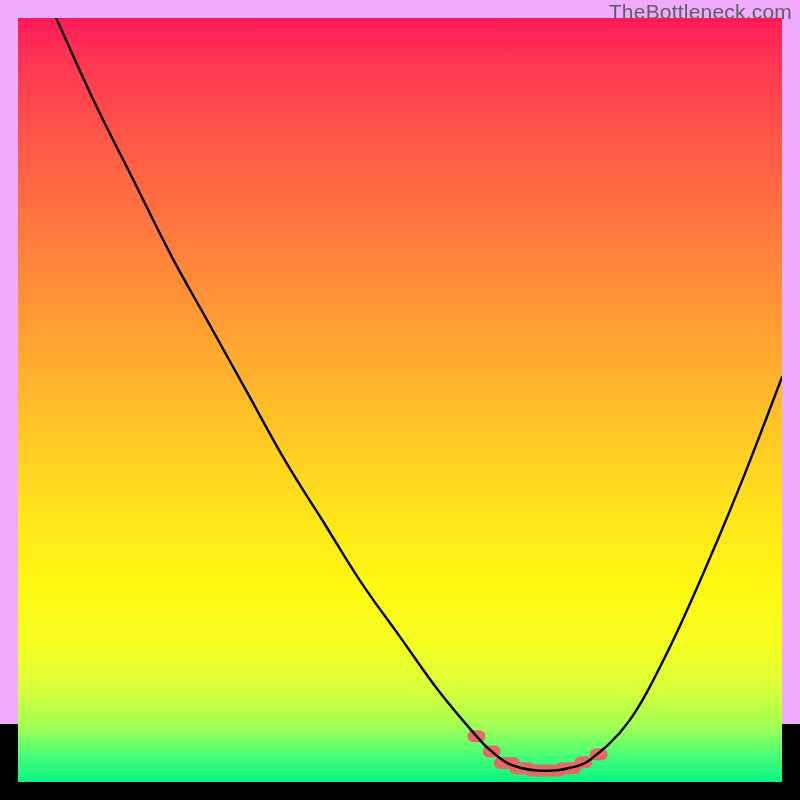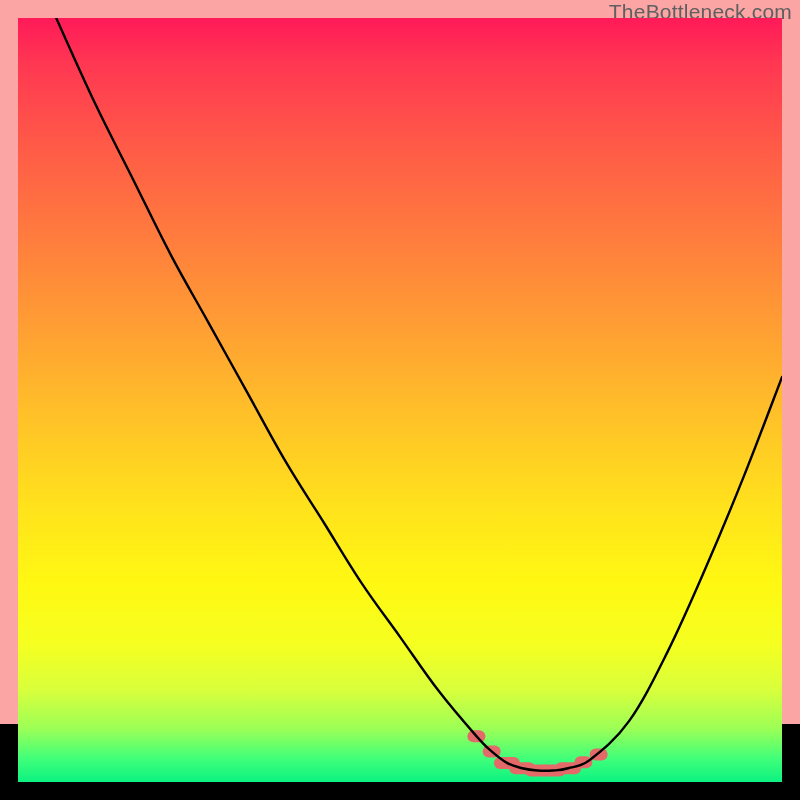--- a/index.html
+++ b/index.html
@@ -7,21 +7,21 @@
     padding: 0;
     width: 800px;
     height: 800px;
     background: #000;
     overflow: hidden;
   }
   .frame {
     position: relative;
     width: 800px;
     height: 724px;
-    background: #fca5a5;
+    background: #f0abfc;
   }
   .plot {
     position: absolute;
     left: 18px;
     top: 18px;
     width: 764px;
     height: 764px;
     background: linear-gradient(to bottom,
       #ff1a58 0%,
       #ff3752 6%,

